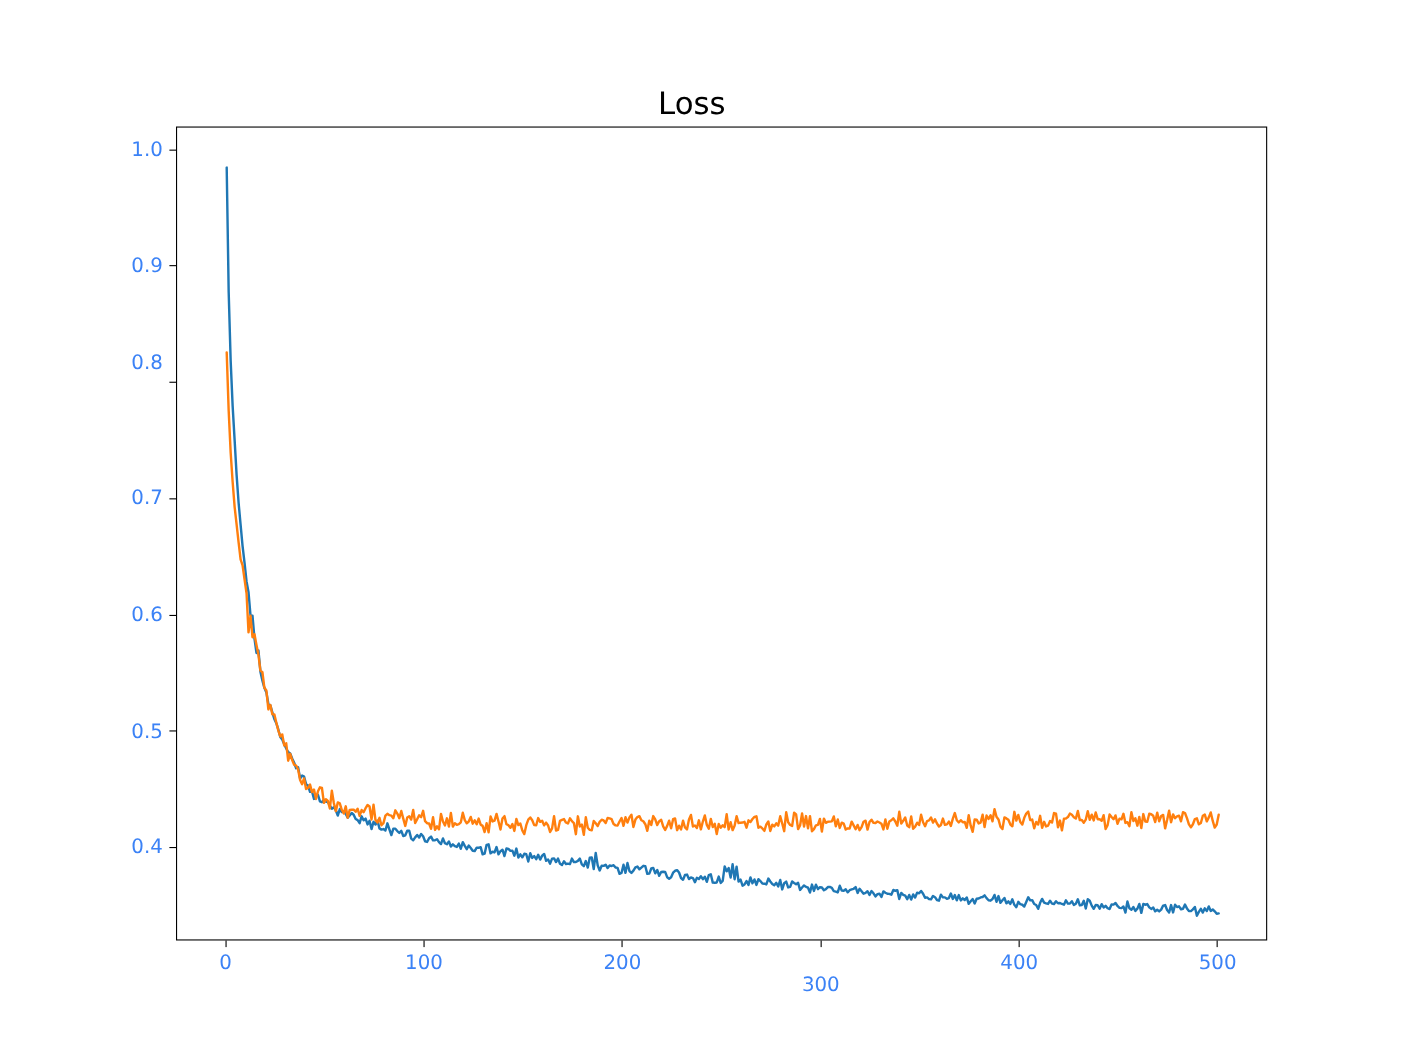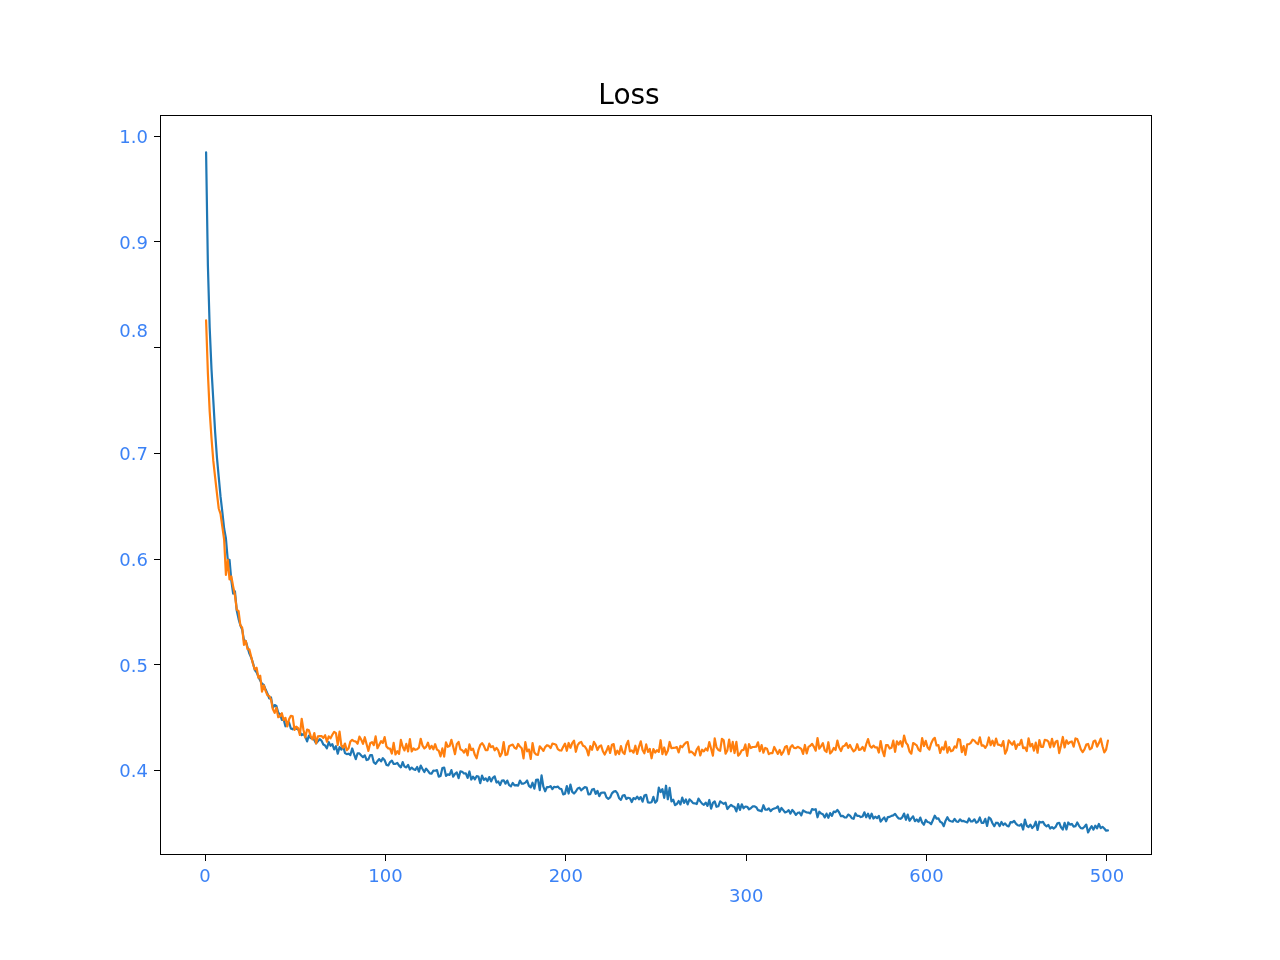--- a/index.html
+++ b/index.html
@@ -81,21 +81,21 @@
   <div id="ticks-container">
       <div class="tick-mark" style="left: 204.591px; top: 855px; width: 1px; height: 6px;"></div>
       <div class="tick-label-x" style="left: 205.091px; top: 865px;">0</div>
       <div class="tick-mark" style="left: 384.955px; top: 855px; width: 1px; height: 6px;"></div>
       <div class="tick-label-x" style="left: 385.455px; top: 865px;">100</div>
       <div class="tick-mark" style="left: 565.318px; top: 855px; width: 1px; height: 6px;"></div>
       <div class="tick-label-x" style="left: 565.818px; top: 865px;">200</div>
       <div class="tick-mark" style="left: 745.682px; top: 855px; width: 1px; height: 6px;"></div>
       <div class="tick-label-x" style="left: 746.182px; top: 865px; margin-top: 20px;">300</div>
       <div class="tick-mark" style="left: 926.045px; top: 855px; width: 1px; height: 6px;"></div>
-      <div class="tick-label-x" style="left: 926.545px; top: 865px;">600</div>
+      <div class="tick-label-x" style="left: 926.545px; top: 865px;">400</div>
       <div class="tick-mark" style="left: 1106.41px; top: 855px; width: 1px; height: 6px;"></div>
       <div class="tick-label-x" style="left: 1106.91px; top: 865px;">500</div>
       <div class="tick-mark" style="left: 154px; top: 769.929px; width: 6px; height: 1px;"></div>
       <div class="tick-label-y" style="left: 148px; top: 770.429px;">0.4</div>
       <div class="tick-mark" style="left: 154px; top: 664.214px; width: 6px; height: 1px;"></div>
       <div class="tick-label-y" style="left: 148px; top: 664.714px;">0.5</div>
       <div class="tick-mark" style="left: 154px; top: 558.5px; width: 6px; height: 1px;"></div>
       <div class="tick-label-y" style="left: 148px; top: 559px;">0.6</div>
       <div class="tick-mark" style="left: 154px; top: 452.786px; width: 6px; height: 1px;"></div>
       <div class="tick-label-y" style="left: 148px; top: 453.286px;">0.7</div>

